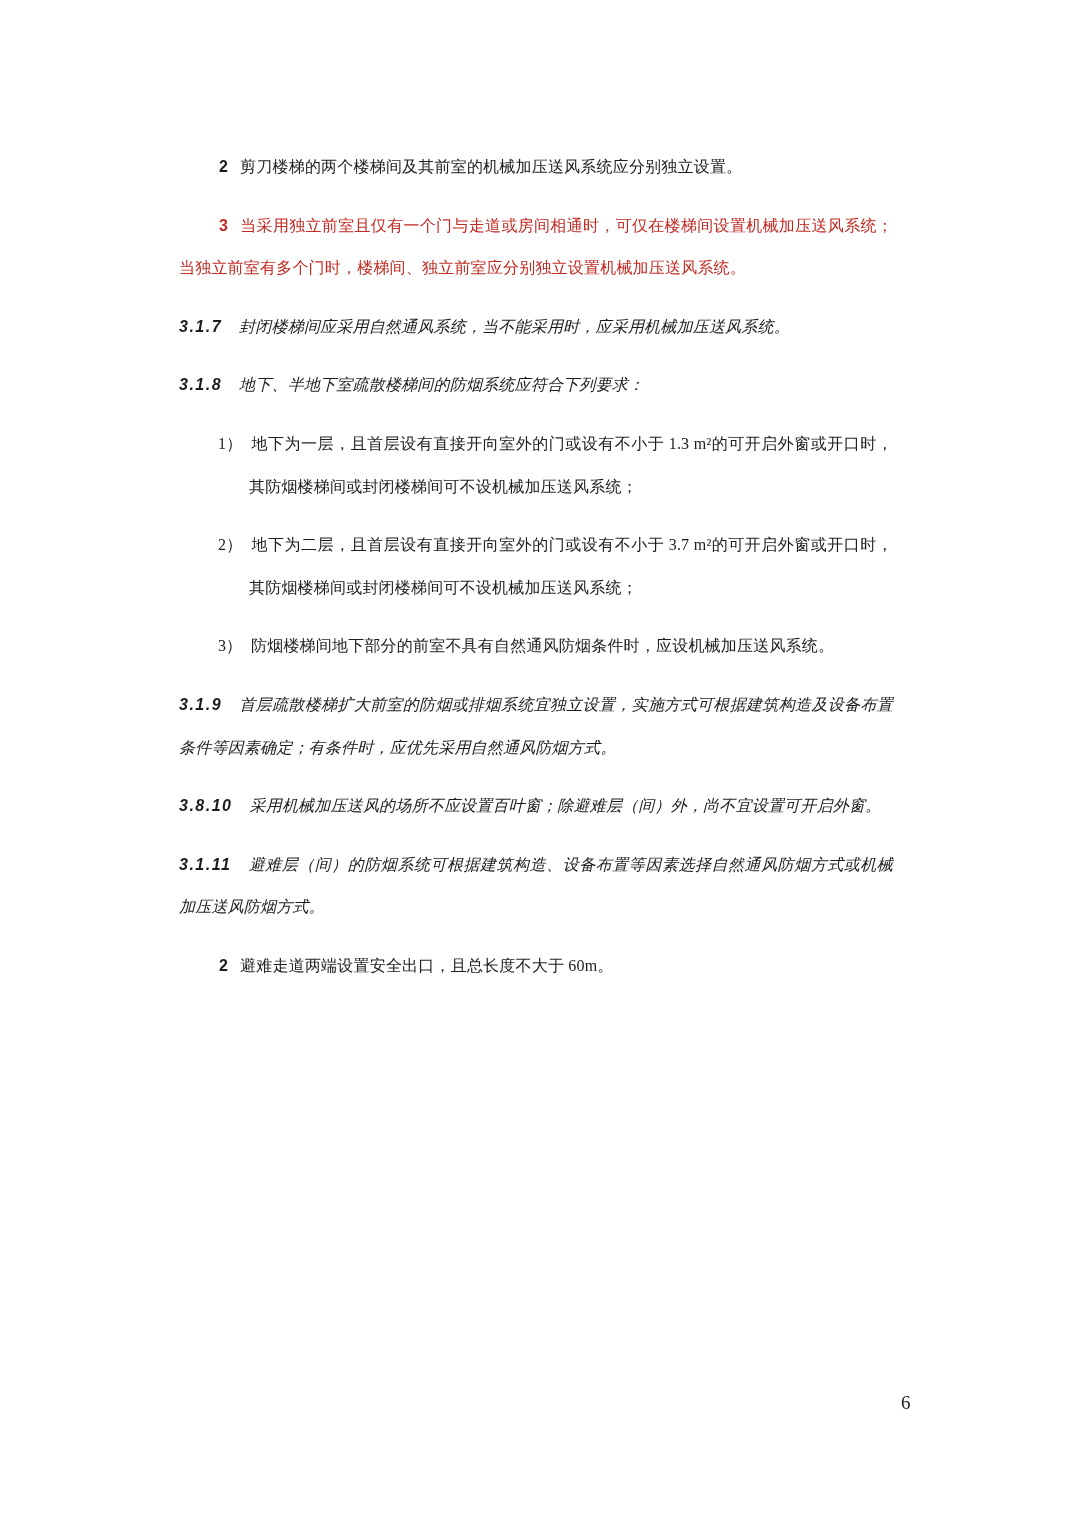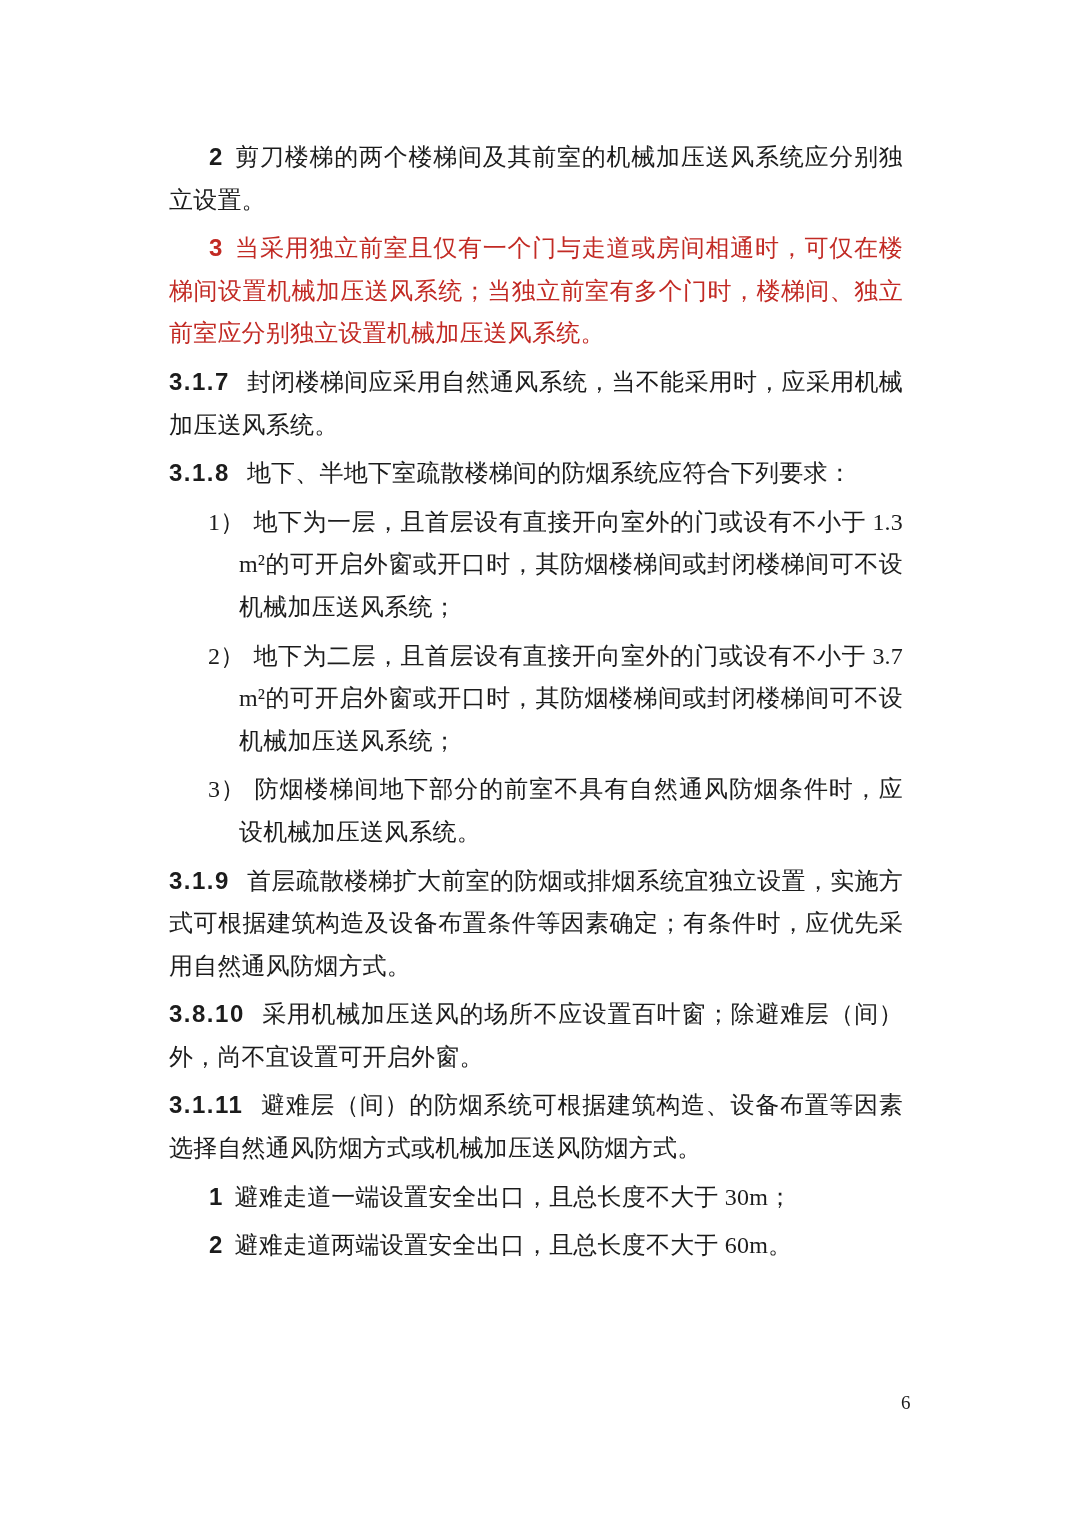--- a/index.html
+++ b/index.html
@@ -15,36 +15,36 @@
     color: #1c1c1c;
     overflow: hidden;
   }
   .doc {
     position: absolute;
     left: 163px;
     top: 130px;
     width: 746px;
   }
   .para {
-    margin: 6px;
+    margin: 16px;
     padding: 0;
-    font-size: 24px;
+    font-size: 16px;
     line-height: 42.6px;
     text-align: justify;
     letter-spacing: 0.2px;
   }
   .num {
     font-family: "Liberation Sans", "DejaVu Sans", sans-serif;
     font-weight: 700;
   }
   
   .item { text-indent: 40px; }
   .item .num { margin-right: 12px; }
   
-  .section { text-indent: 0; }
+  .section { text-indent: 0; font-style: italic; }
   .section .num { margin-right: 17px; letter-spacing: 1.5px; }
   
   .subitem { padding-left: 70px; text-indent: -31px; }
   .subitem .num {
     font-family: inherit;
     font-weight: 400;
     margin-right: 9px;
     letter-spacing: 0;
   }
   .red { color: #c22a24; }
@@ -79,19 +79,18 @@
   <p class="para subitem"><span class="num">3）</span><span>防烟楼梯间地下部分的前室不具有自然通风防烟条件时，应设机械加压送风系统。</span></p>
 
 
   <p class="para section"><span class="num">3.1.9</span><span>首层疏散楼梯扩大前室的防烟或排烟系统宜独立设置，实施方式可根据建筑构造及设备布置条件等因素确定；有条件时，应优先采用自然通风防烟方式。</span></p>
 
   <p class="para section"><span class="num">3.8.10</span><span>采用机械加压送风的场所不应设置百叶窗；除避难层（间）外，尚不宜设置可开启外窗。</span></p>
 
   <p class="para section"><span class="num">3.1.11</span><span>避难层（间）的防烟系统可根据建筑构造、设备布置等因素选择自然通风防烟方式或机械加压送风防烟方式。</span></p>
 
 
-  <p class="para item"><span class="num">1</span><span>避难走道一端设置安全出口，且总长度不大于 30m；</span></p>
 
   <p class="para item"><span class="num">2</span><span>避难走道两端设置安全出口，且总长度不大于 60m。</span></p>
 
 </div>
 
 <div class="pageno">6</div>
 
 </body></html>

